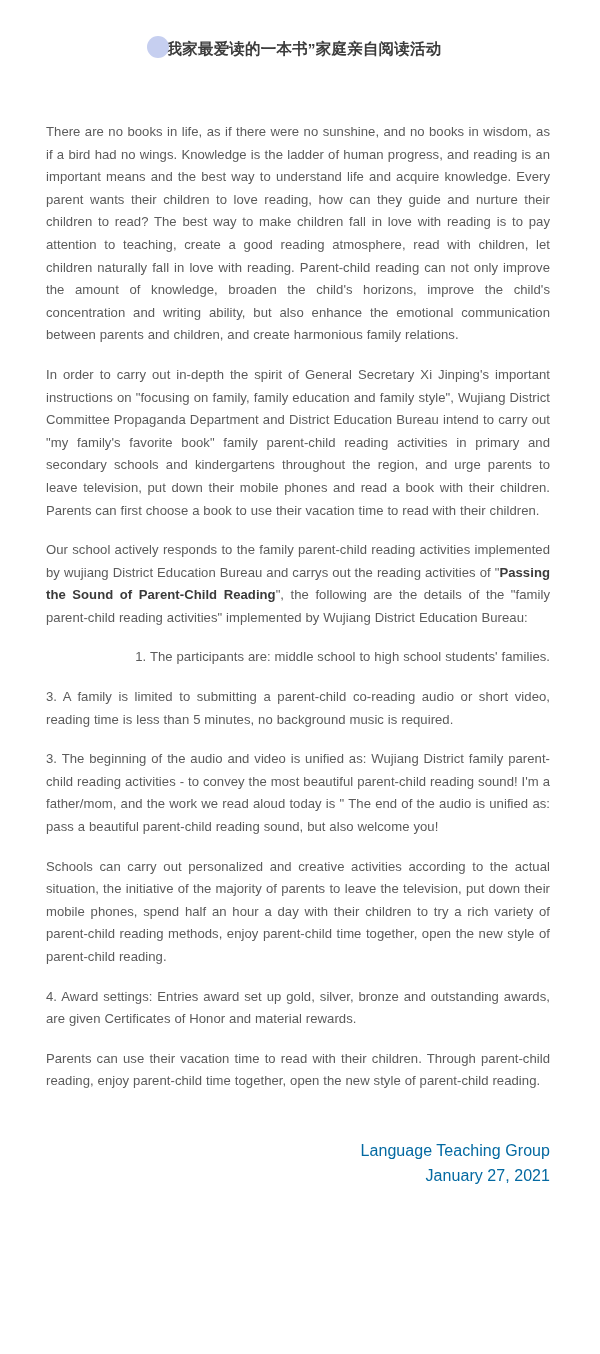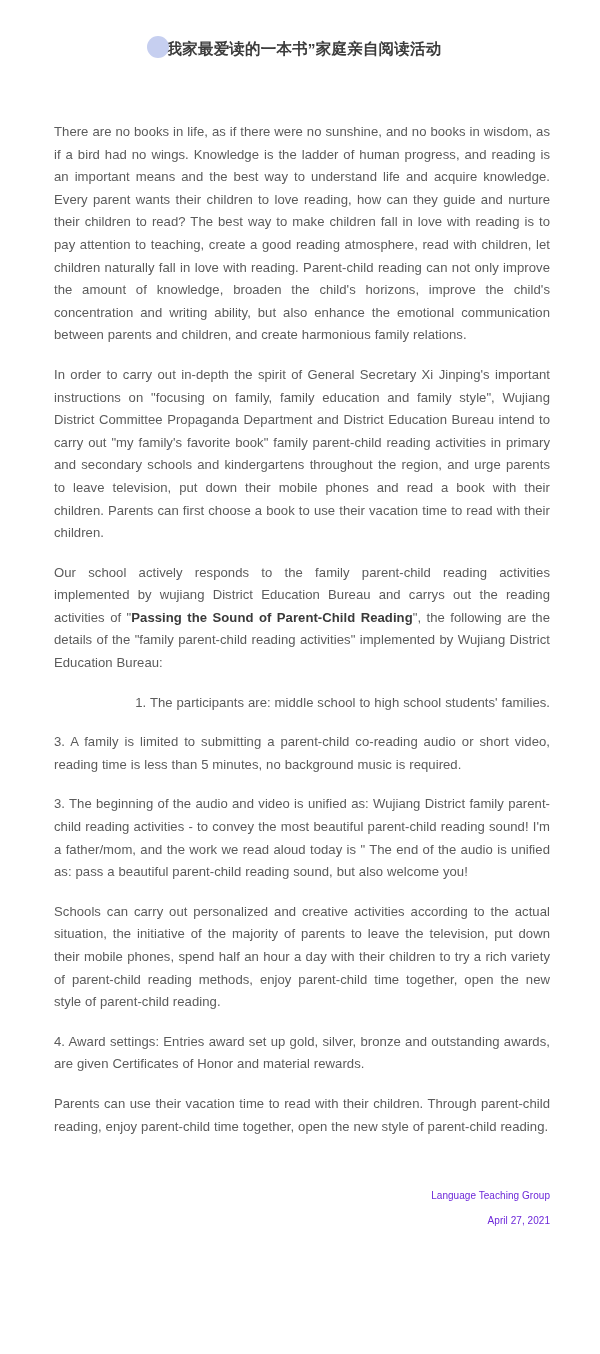--- a/index.html
+++ b/index.html
@@ -52,21 +52,21 @@
     z-index: 1;
     pointer-events: none;
   }
 
   
   .content {
     padding: 0 50px 0 38px;
     box-sizing: border-box;
   }
   .para {
-    margin: 0 0 17px 16px;
+    margin: 0 0 17px 8px;
     font-size: 13.1px;
     line-height: 22.6px;
     color: #5b5b5b;
     text-align: justify;
     text-justify: inter-word;
     letter-spacing: 0.05px;
     word-spacing: 0.2px;
   }
   .para:first-child {
     margin-top: 0;
@@ -82,23 +82,23 @@
     height: 54px;
   }
 
   
   .signature {
     padding: 0 50px 0 38px;
     margin-top: 45px;
     text-align: right;
   }
   .signature .sig-line {
-    font-size: 10px;
+    font-size: 16px;
     line-height: 25px;
-    color: #6d28d9;
+    color: #0369a1;
     letter-spacing: 0.05px;
   }
   .bottom-pad {
     height: 24px;
   }
 </style>
 </head>
 <body>
 
 <div class="page">
@@ -130,18 +130,18 @@
 
     <p class="para">4. Award settings: Entries award set up gold, silver, bronze and outstanding awards, are given Certificates of Honor and material rewards.</p>
 
 
     <p class="para">Parents can use their vacation time to read with their children. Through parent-child reading, enjoy parent-child time together, open the new style of parent-child reading.</p>
 
   </div>
 
   <div class="signature">
     <div class="sig-line">Language Teaching Group</div>
-    <div class="sig-line">April 27, 2021</div>
+    <div class="sig-line">January 27, 2021</div>
   </div>
 
   <div class="bottom-pad"></div>
 
 </div>
 
 </body></html>

